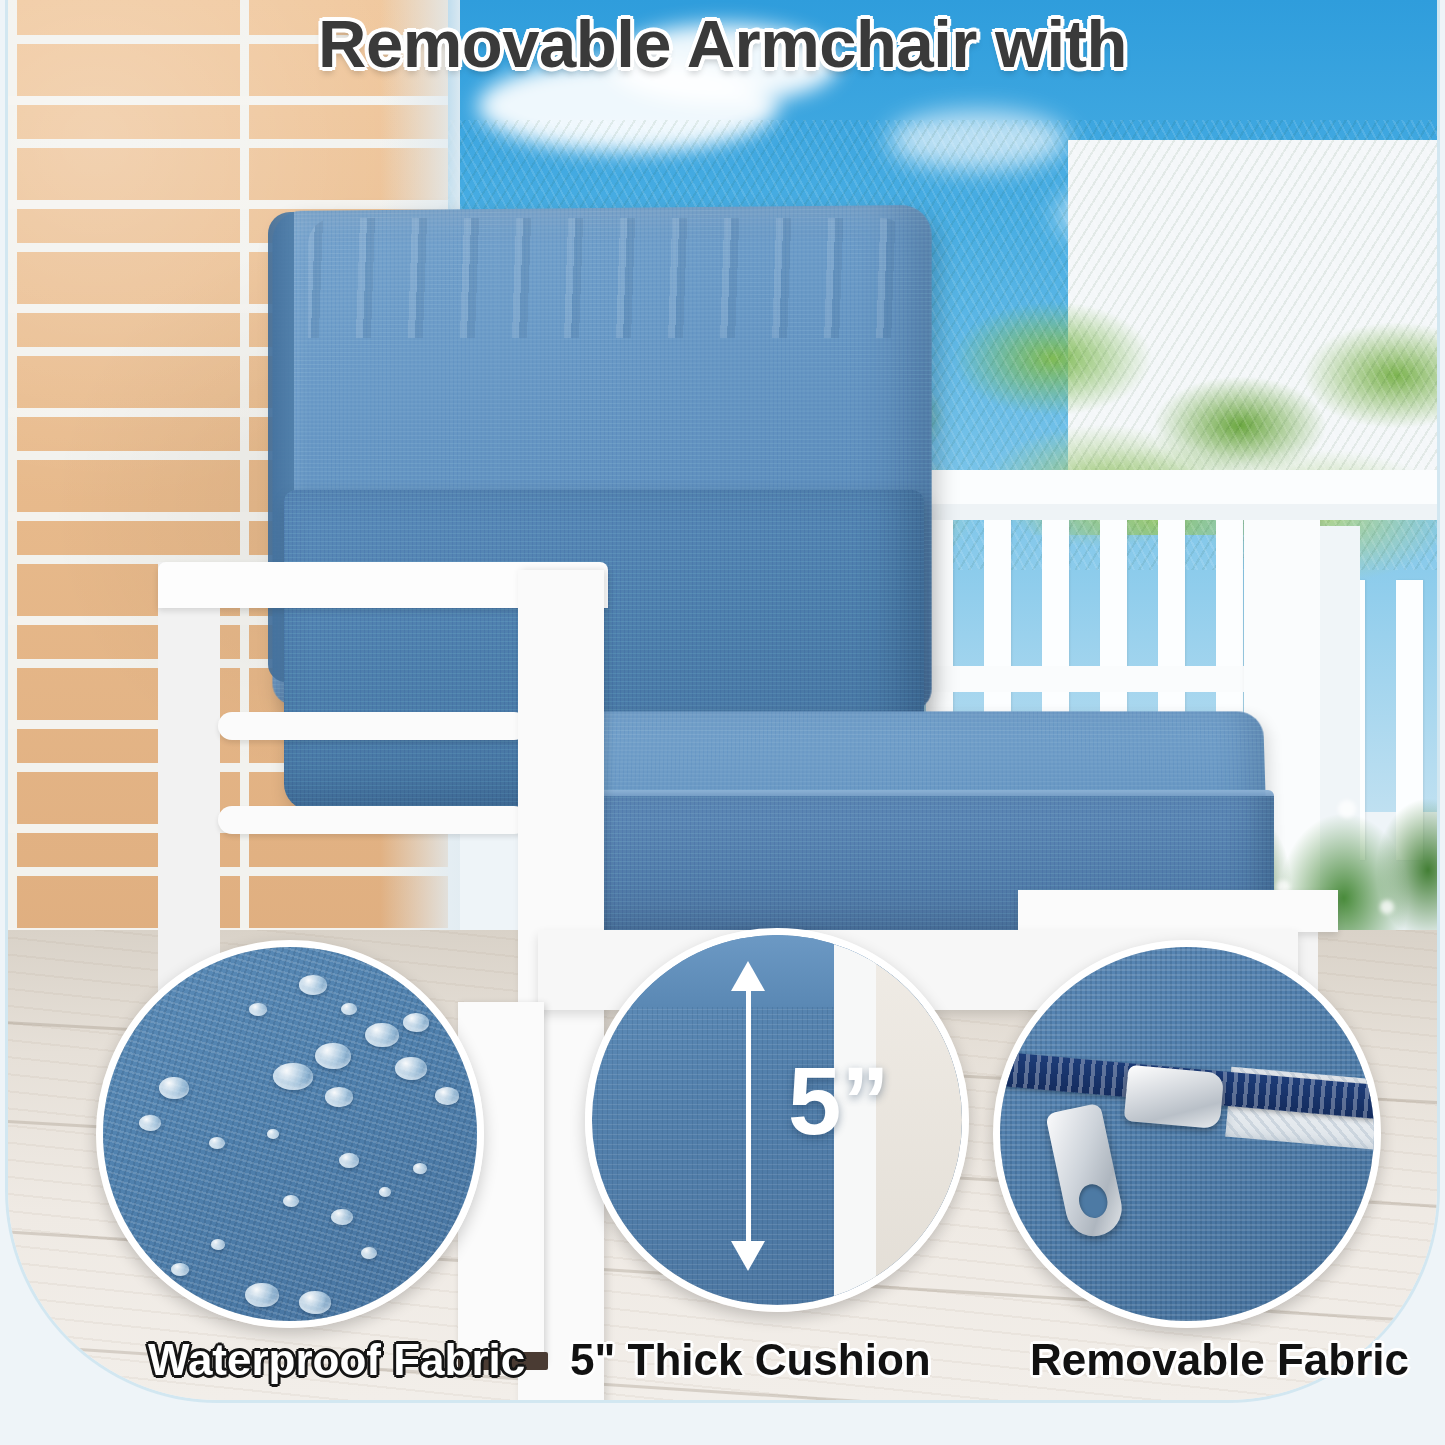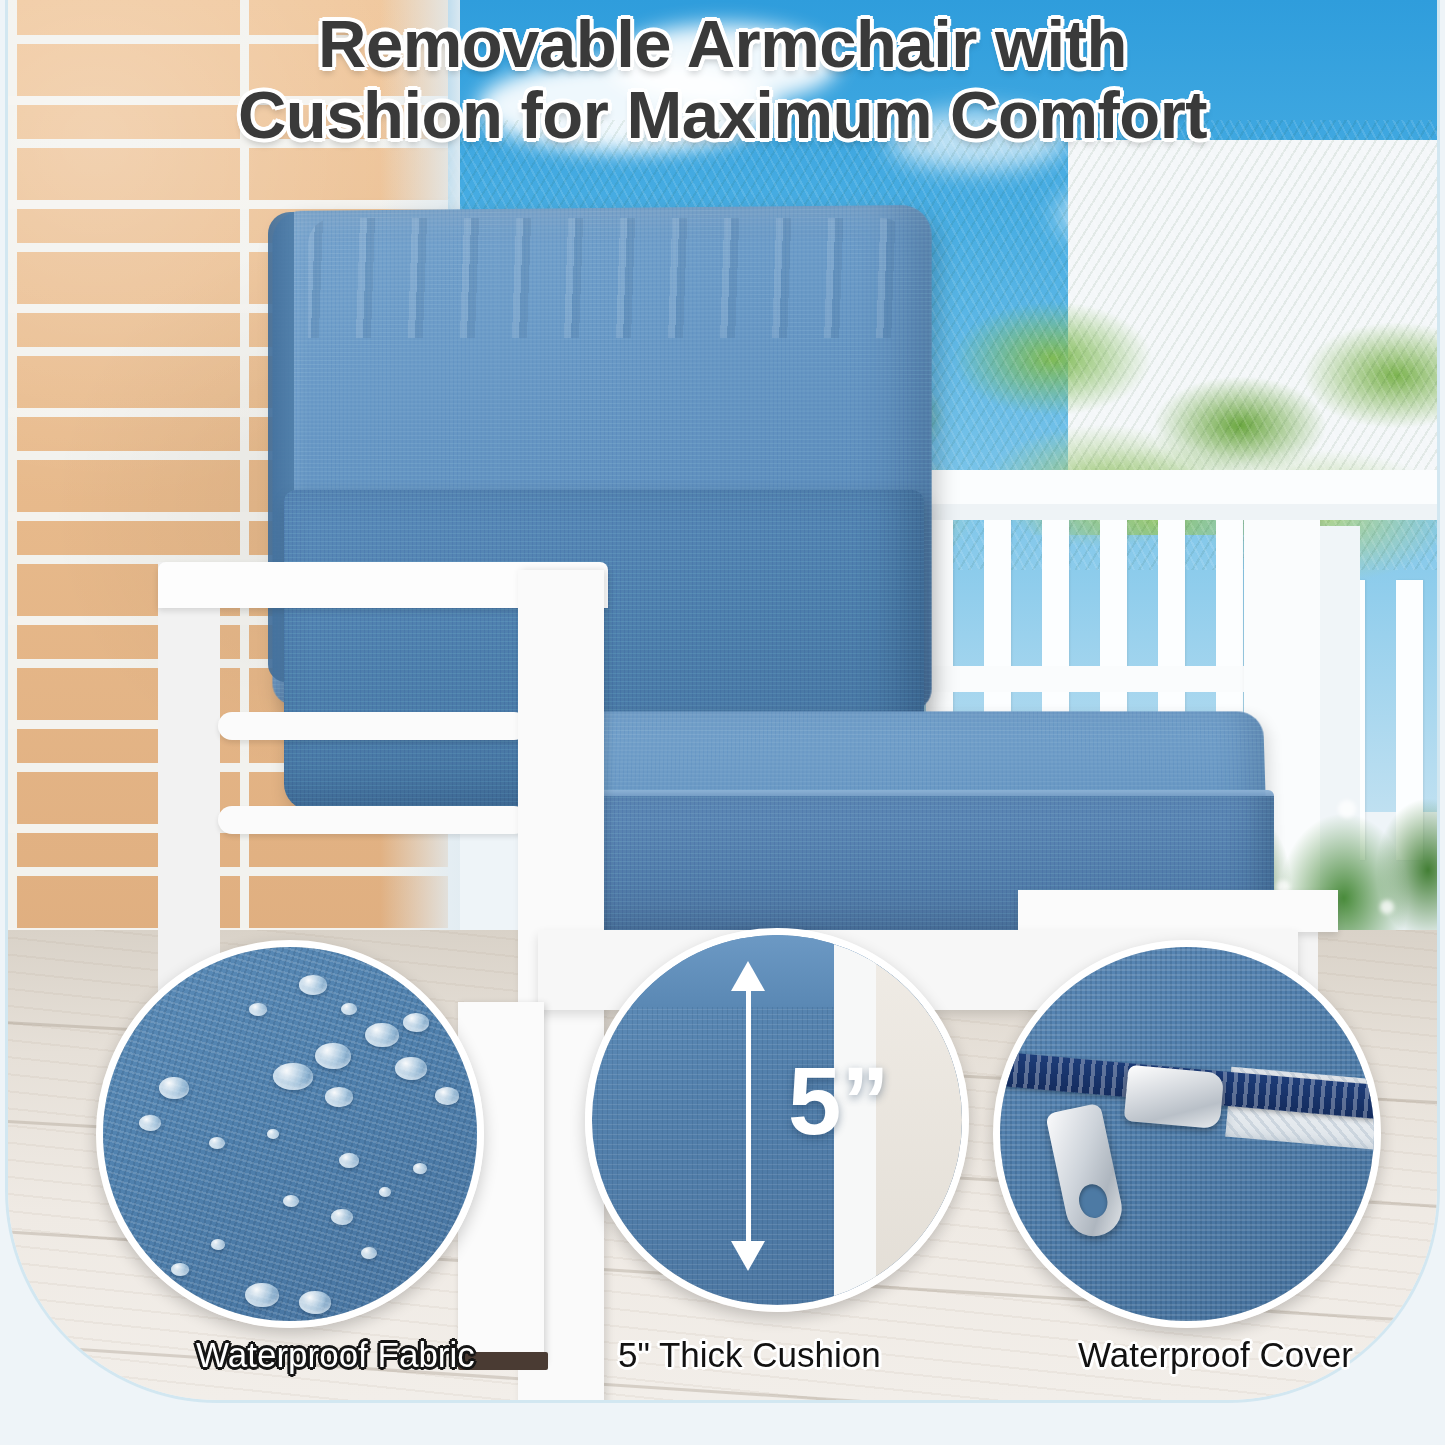--- a/index.html
+++ b/index.html
@@ -212,21 +212,21 @@
   .zip-slider{position:absolute;left:126px;top:122px;width:96px;height:56px;border-radius:8px 16px 16px 8px;
      background:linear-gradient(160deg,#fefefe 0%,#d7dbe0 40%,#b9c0c8 70%,#e8ebee 100%);
      box-shadow:0 3px 7px rgba(0,0,0,.35);transform:rotate(5deg);}
   .zip-pull{position:absolute;left:58px;top:160px;width:56px;height:130px;border-radius:10px 10px 28px 28px;
      background:linear-gradient(120deg,#fbfbfc 0%,#cdd3da 45%,#aeb6bf 72%,#e6e9ec 100%);
      box-shadow:0 3px 8px rgba(0,0,0,.33);transform:rotate(-12deg);}
   .zip-hole{position:absolute;left:15px;top:78px;width:28px;height:34px;border-radius:50%;
      background:#4d7aa4;box-shadow:inset 0 2px 4px rgba(0,0,0,.35);}
 
   
-  .lbl{position:absolute;font-size:35px;font-weight:normal;white-space:nowrap;margin-left:48px;}
+  .lbl{position:absolute;font-size:44px;font-weight:bold;white-space:nowrap;}
   .lbl-light{color:#ffffff;
      text-shadow:-2px -2px 0 #151515,2px -2px 0 #151515,-2px 2px 0 #151515,2px 2px 0 #151515,
                  -3px 0 0 #151515,3px 0 0 #151515,0 -3px 0 #151515,0 3px 0 #151515;}
   .lbl-dark{color:#121212;
      text-shadow:-2px -2px 0 #fff,2px -2px 0 #fff,-2px 2px 0 #fff,2px 2px 0 #fff,
                  -3px 0 0 #fff,3px 0 0 #fff,0 -3px 0 #fff,0 3px 0 #fff;}
   .lb1{left:148px;top:1335px;}
   .lb2{left:570px;top:1335px;}
   .lb3{left:1030px;top:1335px;}
 </style>
@@ -378,20 +378,19 @@
       <div class="zip-slider"></div>
       <div class="zip-pull">
         <div class="zip-hole"></div>
       </div>
     </div>
 
   </div>
 
   <div class="title">
     <span>Removable Armchair with</span>
-    <span class="l2">Cushion for Maximum Comfort</span>
   </div>
 
   <div class="lbl lbl-light lb1">Waterproof Fabric</div>
   <div class="lbl lbl-dark lb2">5" Thick Cushion</div>
-  <div class="lbl lbl-dark lb3">Waterproof Cover</div>
+  <div class="lbl lbl-dark lb3">Removable Fabric</div>
 
 </div>
 
 </body></html>

